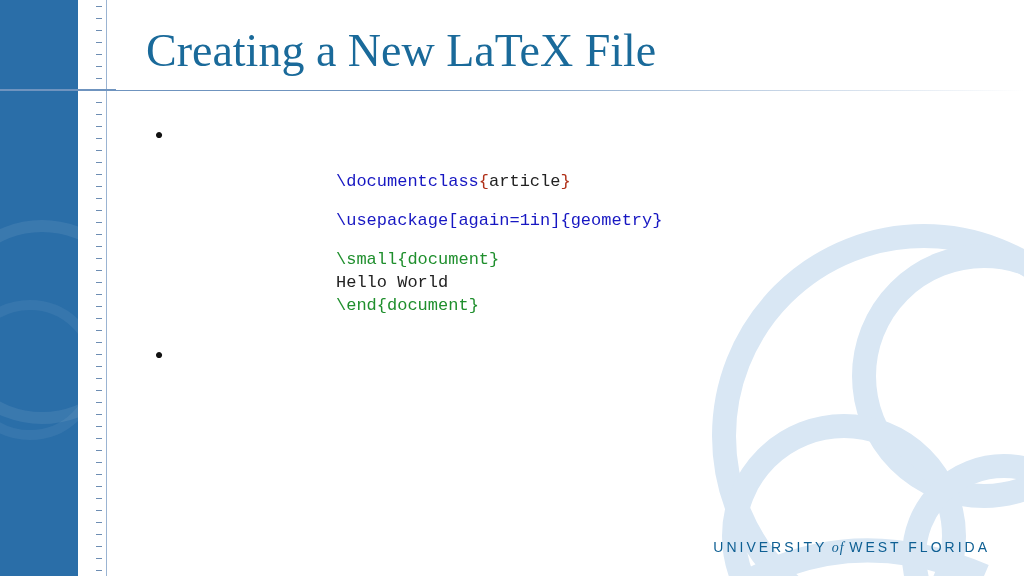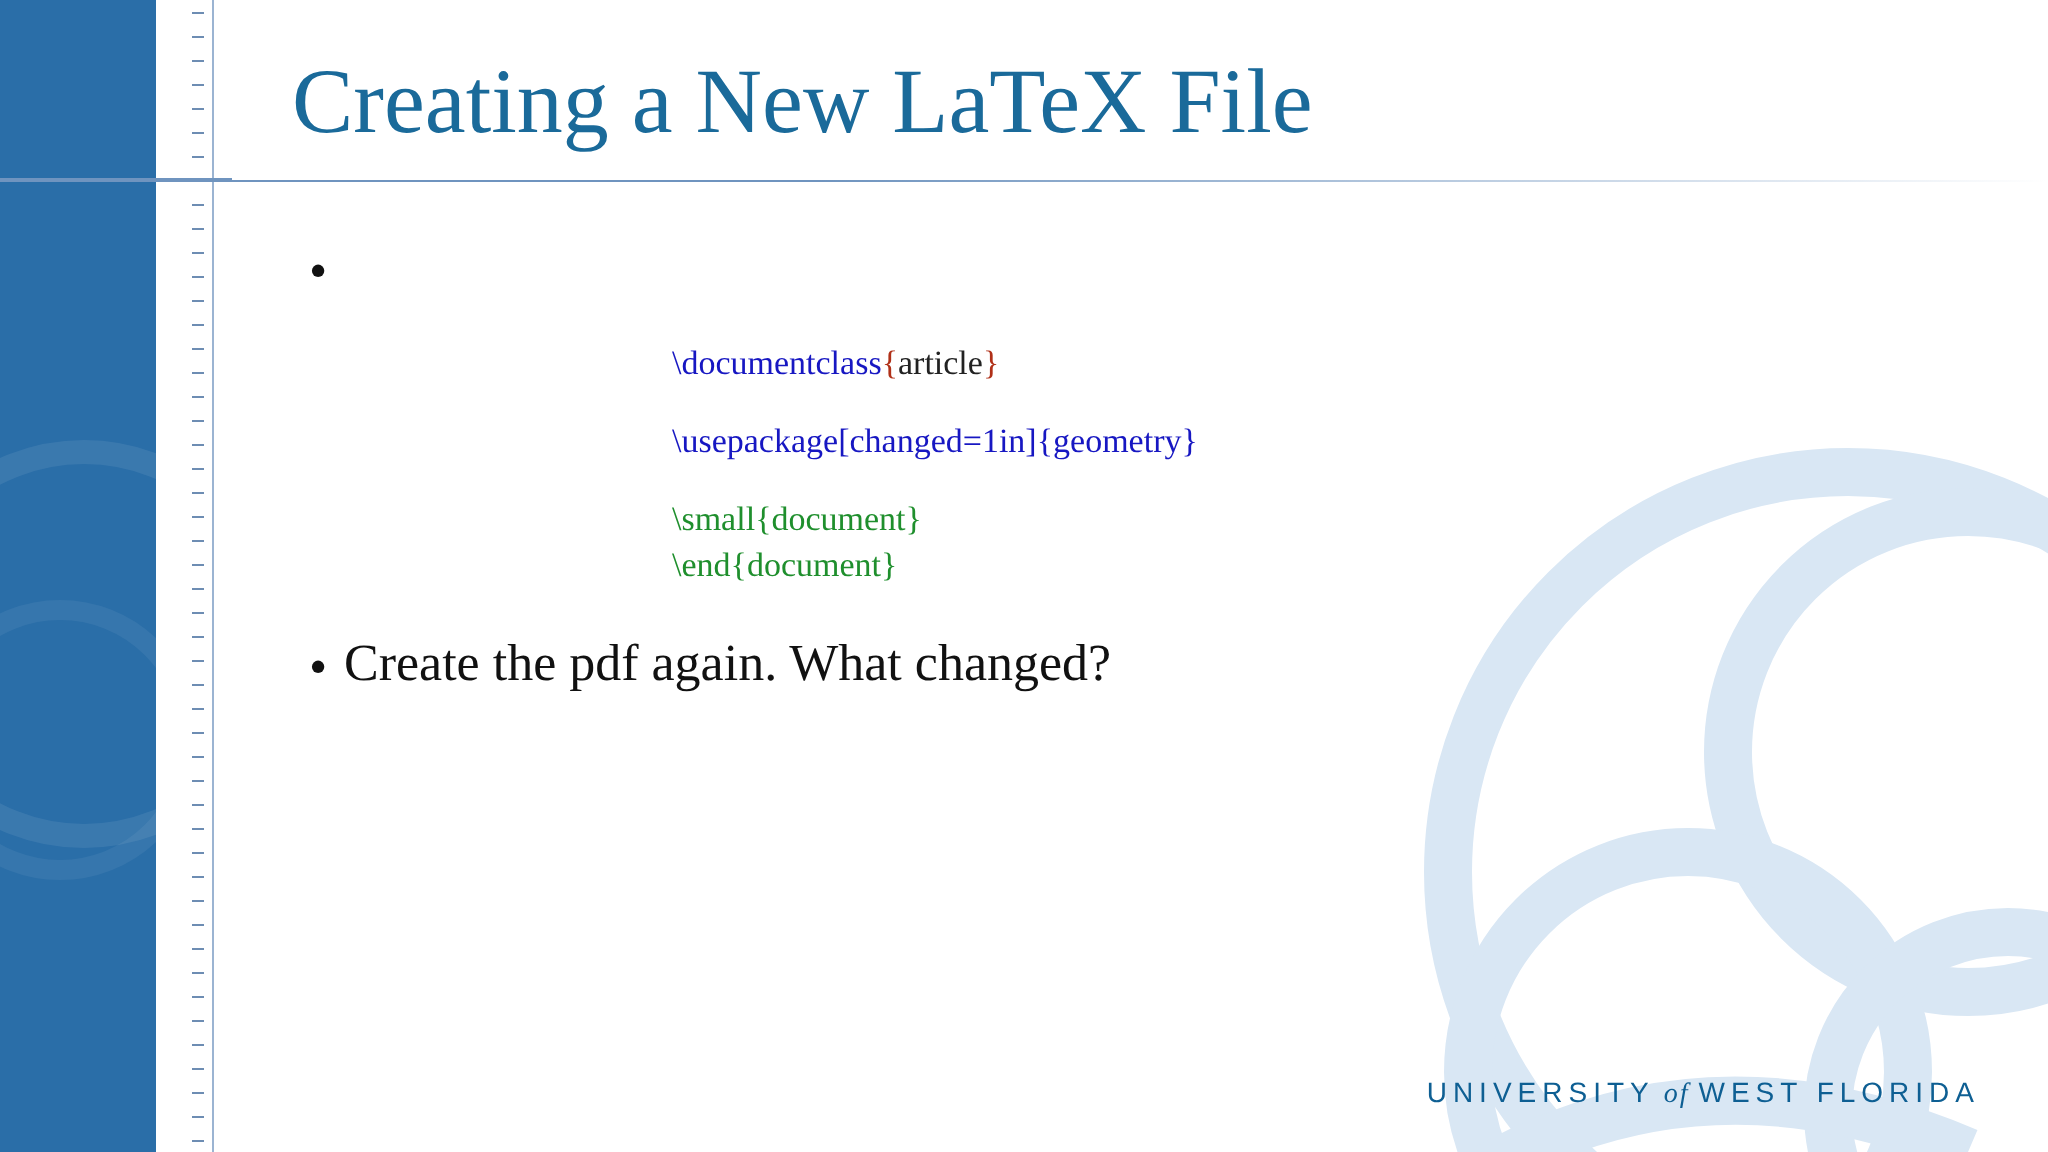--- a/index.html
+++ b/index.html
@@ -102,21 +102,21 @@
     margin-bottom: 18px;
   }
   .bullet-dot {
     width: 26px;
     flex: 0 0 26px;
     text-align: center;
     line-height: 1.3;
   }
   .code-block {
     margin: 8px 0 22px 190px;
-    font-family: Liberation Serif, serif;
+    font-family: Liberation Mono, monospace;
     font-size: 17px;
     line-height: 1.35;
     color: #222;
   }
   .tok-cmd-blue  { color: #1717c2; }
   .tok-cmd-green { color: #1f8f2d; }
   .tok-brace-r   { color: #b03018; }
   .tok-arg       { color: #222; }
   .footer {
     position: absolute;
@@ -214,34 +214,36 @@
     <div class="bullet-row">
       <span class="bullet-dot">•</span>
     </div>
 
     <div class="code-block">
       <div>
         <span class="tok-cmd-blue">\documentclass</span><span class="tok-brace-r">{</span><span class="tok-arg">article</span><span class="tok-brace-r">}</span>
       </div>
       <div style="height:16px"></div>
       <div>
-        <span class="tok-cmd-blue">\usepackage</span><span class="tok-cmd-blue">[changed=1in]</span><span class="tok-cmd-blue">{</span><span class="tok-cmd-blue">geometry</span><span class="tok-cmd-blue">}</span>
+        <span class="tok-cmd-blue">\usepackage</span><span class="tok-cmd-blue">[again=1in]</span><span class="tok-cmd-blue">{</span><span class="tok-cmd-blue">geometry</span><span class="tok-cmd-blue">}</span>
       </div>
       <div style="height:16px"></div>
       <div>
         <span class="tok-cmd-green">\small</span><span class="tok-cmd-green">{</span><span class="tok-cmd-green">document</span><span class="tok-cmd-green">}</span>
+      </div>
+      <div>
+        <span>Hello World</span>
       </div>
       <div>
         <span class="tok-cmd-green">\end</span><span class="tok-cmd-green">{</span><span class="tok-cmd-green">document</span><span class="tok-cmd-green">}</span>
       </div>
     </div>
 
     <div class="bullet-row">
       <span class="bullet-dot">•</span>
-      <span>Create the pdf again. What changed?</span>
     </div>
 
   </div>
 </div>
 
 <div class="footer">
   <span>UNIVERSITY</span><span class="of"> of </span><span>WEST FLORIDA</span>
 </div>
 
 </body></html>

